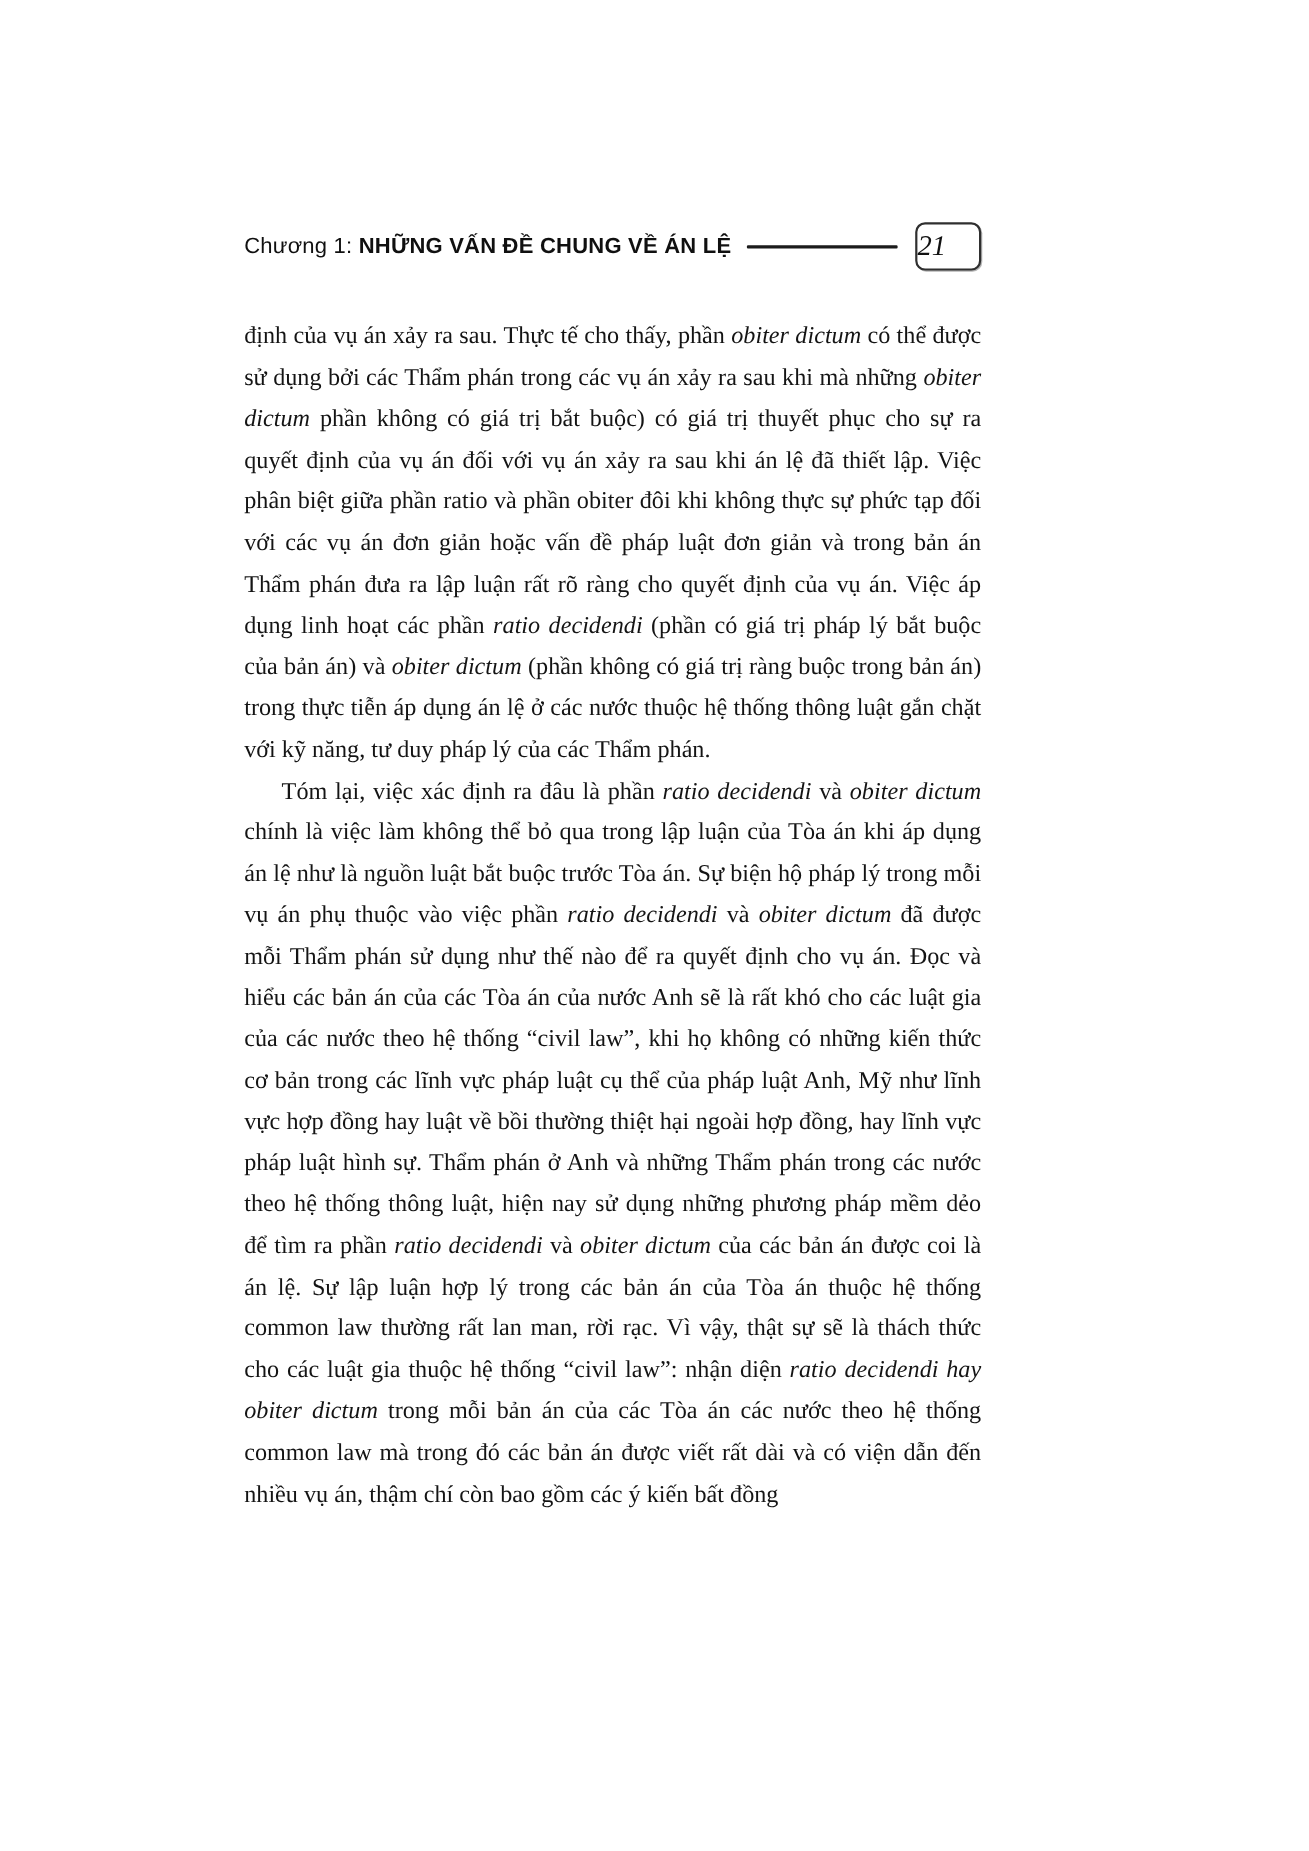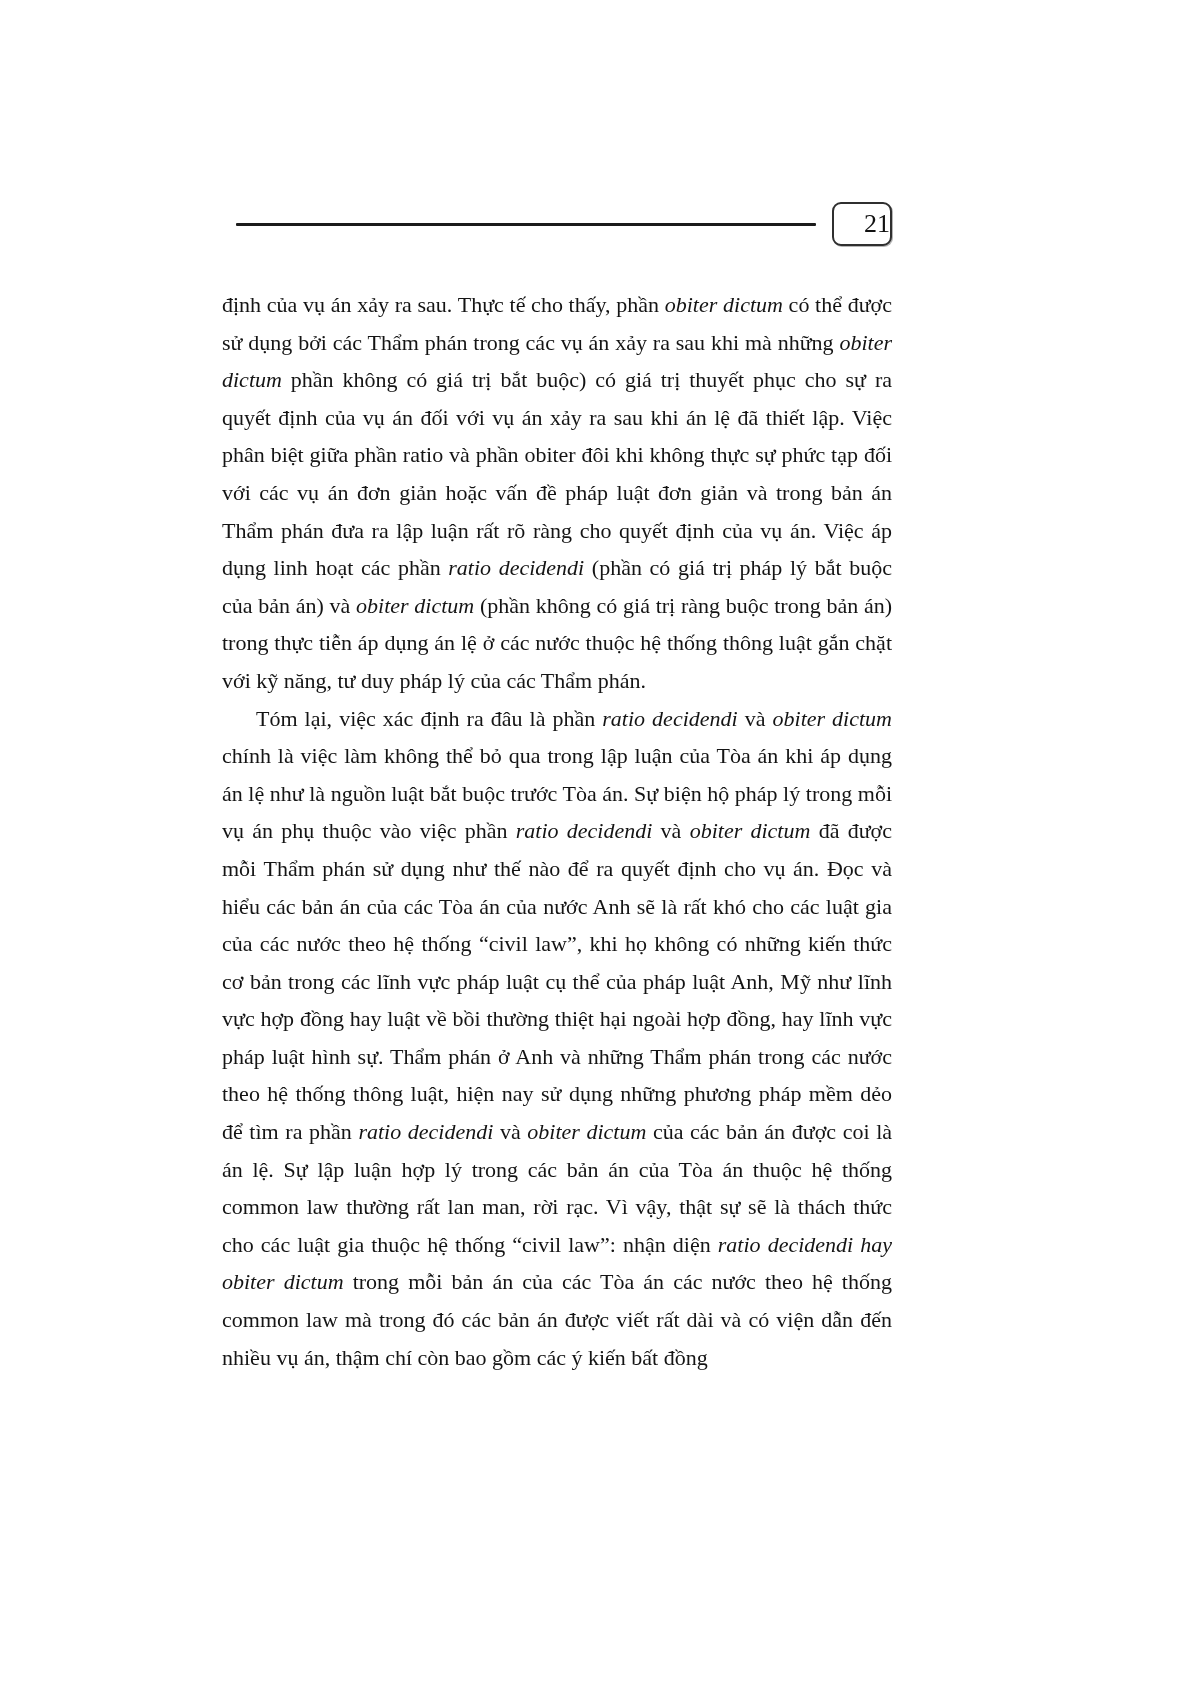--- a/index.html
+++ b/index.html
@@ -45,26 +45,27 @@
     border-radius: 1px;
   }
   .page-number-badge {
     flex: 0 0 auto;
     width: 56px;
     height: 40px;
     border: 2px solid #2f2f2f;
     border-radius: 9px;
     display: flex;
     align-items: center;
-    justify-content: flex-end;
+    justify-content: flex-start;
     background: #ffffff;
     box-shadow: 1px 1px 0 #b5b5b5;
     font-family: "Liberation Serif", serif;
     font-size: 26px;
     color: #111111;
+    font-style: italic;
   }
   .body-text {
     margin-top: 36px;
     font-size: 22px;
     line-height: 37.6px;
     text-align: justify;
     color: #141414;
   }
   .body-text p {
     margin: 0;
@@ -76,20 +77,23 @@
   .it {
     font-style: italic;
   }
 </style>
 </head>
 <body>
 
 <div class="content">
 
   <header class="page-header">
+    <div class="chapter">
+      <span>Chương 1: </span><span class="bold">NHỮNG VẤN ĐỀ CHUNG VỀ ÁN LỆ</span>
+    </div>
     <div class="header-rule"></div>
     <div class="page-number-badge">
       <span>21</span>
     </div>
   </header>
 
   <main class="body-text">
 
   <p><span>định của vụ án xảy ra sau. Thực tế cho thấy, phần </span><span class="it">obiter dictum</span><span> có thể được sử dụng bởi các Thẩm phán trong các vụ án xảy ra sau khi mà những </span><span class="it">obiter dictum</span><span> phần không có giá trị bắt buộc) có giá trị thuyết phục cho sự ra quyết định của vụ án đối với vụ án xảy ra sau khi án lệ đã thiết lập. Việc phân biệt giữa phần ratio và phần obiter đôi khi không thực sự phức tạp đối với các vụ án đơn giản hoặc vấn đề pháp luật đơn giản và trong bản án Thẩm phán đưa ra lập luận rất rõ ràng cho quyết định của vụ án. Việc áp dụng linh hoạt các phần </span><span class="it">ratio decidendi</span><span> (phần có giá trị pháp lý bắt buộc của bản án) và </span><span class="it">obiter dictum</span><span> (phần không có giá trị ràng buộc trong bản án) trong thực tiễn áp dụng án lệ ở các nước thuộc hệ thống thông luật gắn chặt với kỹ năng, tư duy pháp lý của các Thẩm phán.</span></p>
       <p class="indent"><span>Tóm lại, việc xác định ra đâu là phần </span><span class="it">ratio decidendi</span><span> và </span><span class="it">obiter dictum</span><span> chính là việc làm không thể bỏ qua trong lập luận của Tòa án khi áp dụng án lệ như là nguồn luật bắt buộc trước Tòa án. Sự biện hộ pháp lý trong mỗi vụ án phụ thuộc vào việc phần </span><span class="it">ratio decidendi</span><span> và </span><span class="it">obiter dictum</span><span> đã được mỗi Thẩm phán sử dụng như thế nào để ra quyết định cho vụ án. Đọc và hiểu các bản án của các Tòa án của nước Anh sẽ là rất khó cho các luật gia của các nước theo hệ thống “civil law”, khi họ không có những kiến thức cơ bản trong các lĩnh vực pháp luật cụ thể của pháp luật Anh, Mỹ như lĩnh vực hợp đồng hay luật về bồi thường thiệt hại ngoài hợp đồng, hay lĩnh vực pháp luật hình sự. Thẩm phán ở Anh và những Thẩm phán trong các nước theo hệ thống thông luật, hiện nay sử dụng những phương pháp mềm dẻo để tìm ra phần </span><span class="it">ratio decidendi</span><span> và </span><span class="it">obiter dictum</span><span> của các bản án được coi là án lệ. Sự lập luận hợp lý trong các bản án của Tòa án thuộc hệ thống common law thường rất lan man, rời rạc. Vì vậy, thật sự sẽ là thách thức cho các luật gia thuộc hệ thống “civil law”: nhận diện </span><span class="it">ratio decidendi hay obiter dictum</span><span> trong mỗi bản án của các Tòa án các nước theo hệ thống common law mà trong đó các bản án được viết rất dài và có viện dẫn đến nhiều vụ án, thậm chí còn bao gồm các ý kiến bất đồng</span></p>

